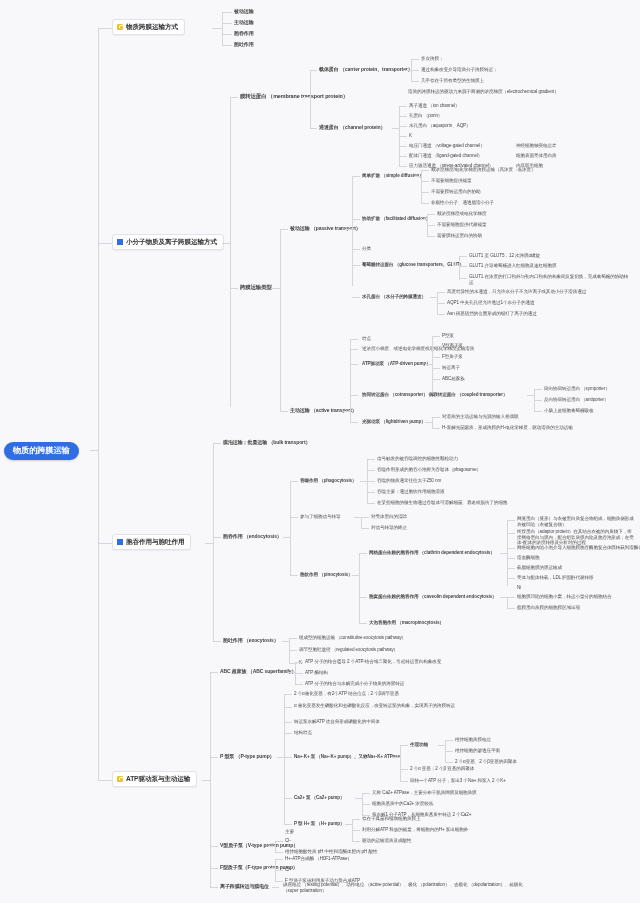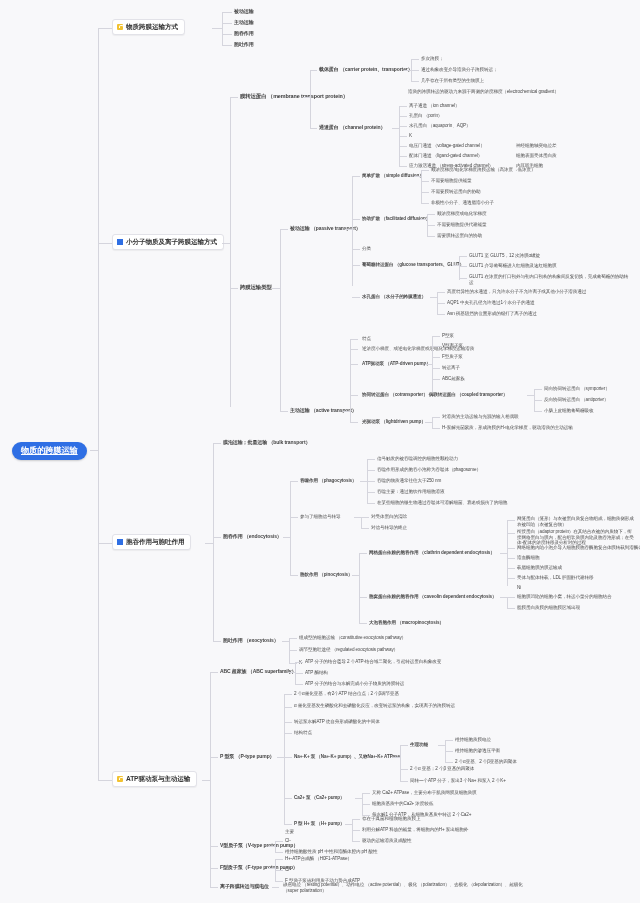--- a/index.html
+++ b/index.html
@@ -76,21 +76,21 @@
   .lvl3 { font-size: 5px; font-weight: bold; color: #444; }
   
   .leaf { font-size: 4.6px; color: #4a4a4a; font-weight: normal; }
   .leaf.w { white-space: normal; }
 </style>
 </head>
 <body>
 
 <div id="canvas">
 
-  <div class="node root" style="left:12px; top:442px;text-decoration:underline;">物质的跨膜运输</div>
+  <div class="node root" style="left:4px; top:442px;">物质的跨膜运输</div>
 
   <div class="ln v" style="left:98px; top:28px; height:428px;"></div>
   <div class="ln v" style="left:98px; top:450px; height:330px;"></div>
   <div class="ln h" style="left:90px; top:450px; width:9px;"></div>
 
   <div class="ln h" style="left:98px; top:28px; width:14px;"></div>
   <div class="node lvl1" style="left:112px; top:19px;">
     <span class="ico sq-yellow"></span>
     <span>物质跨膜运输方式</span>
   </div>

